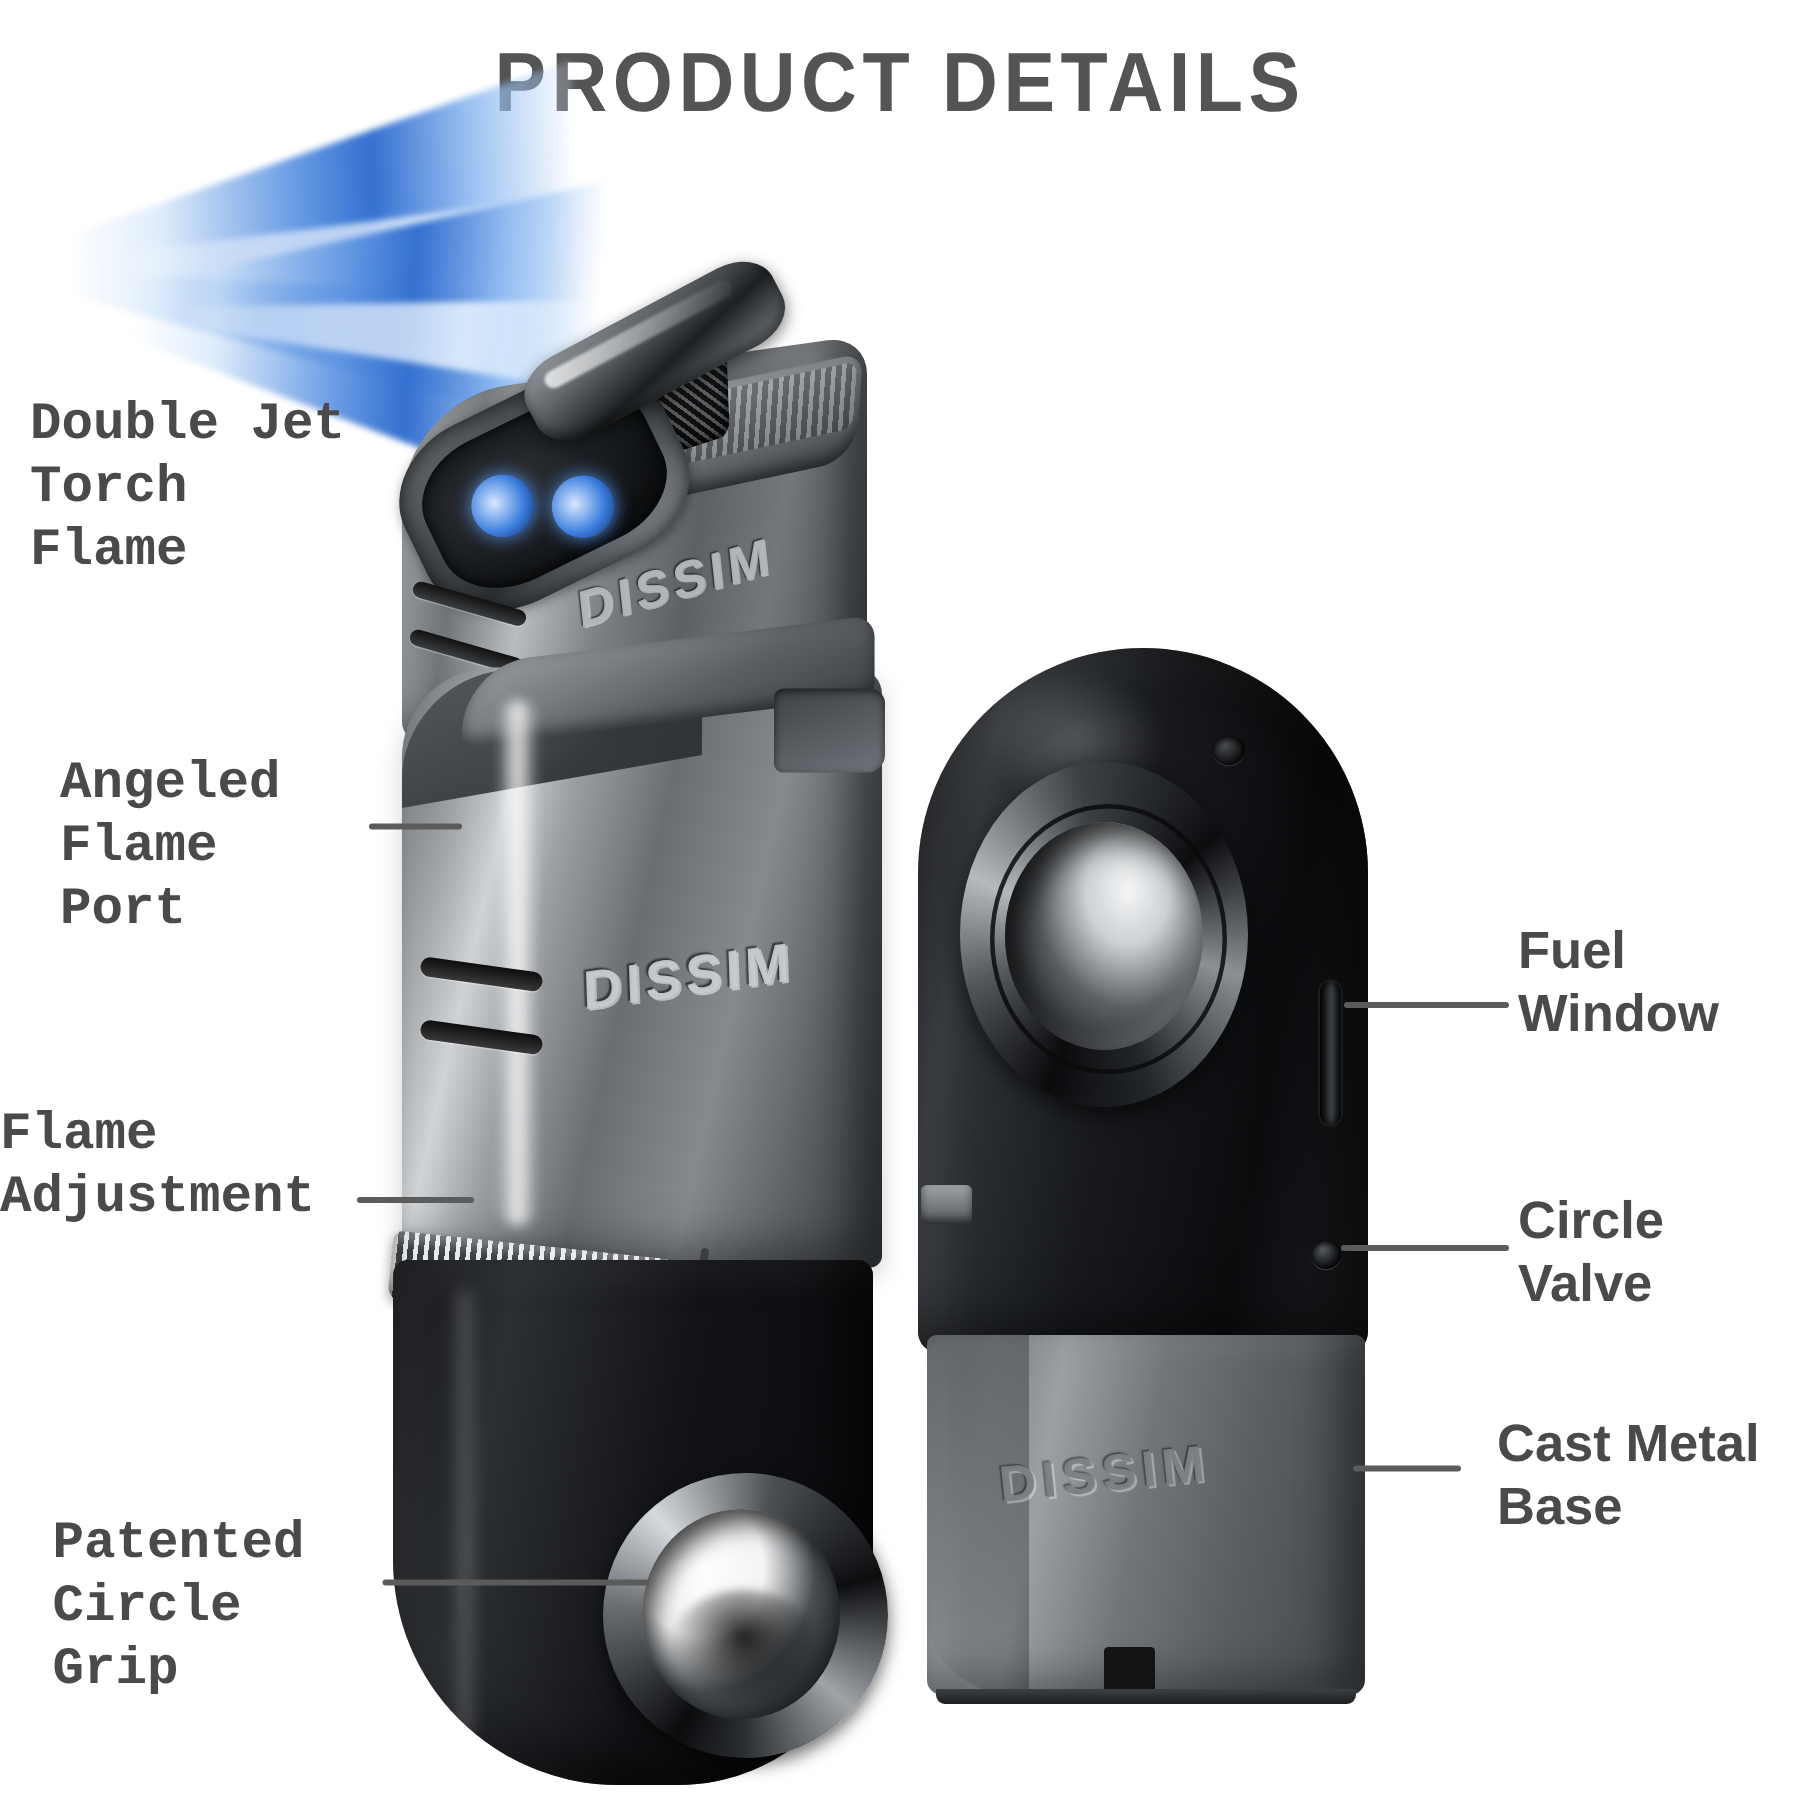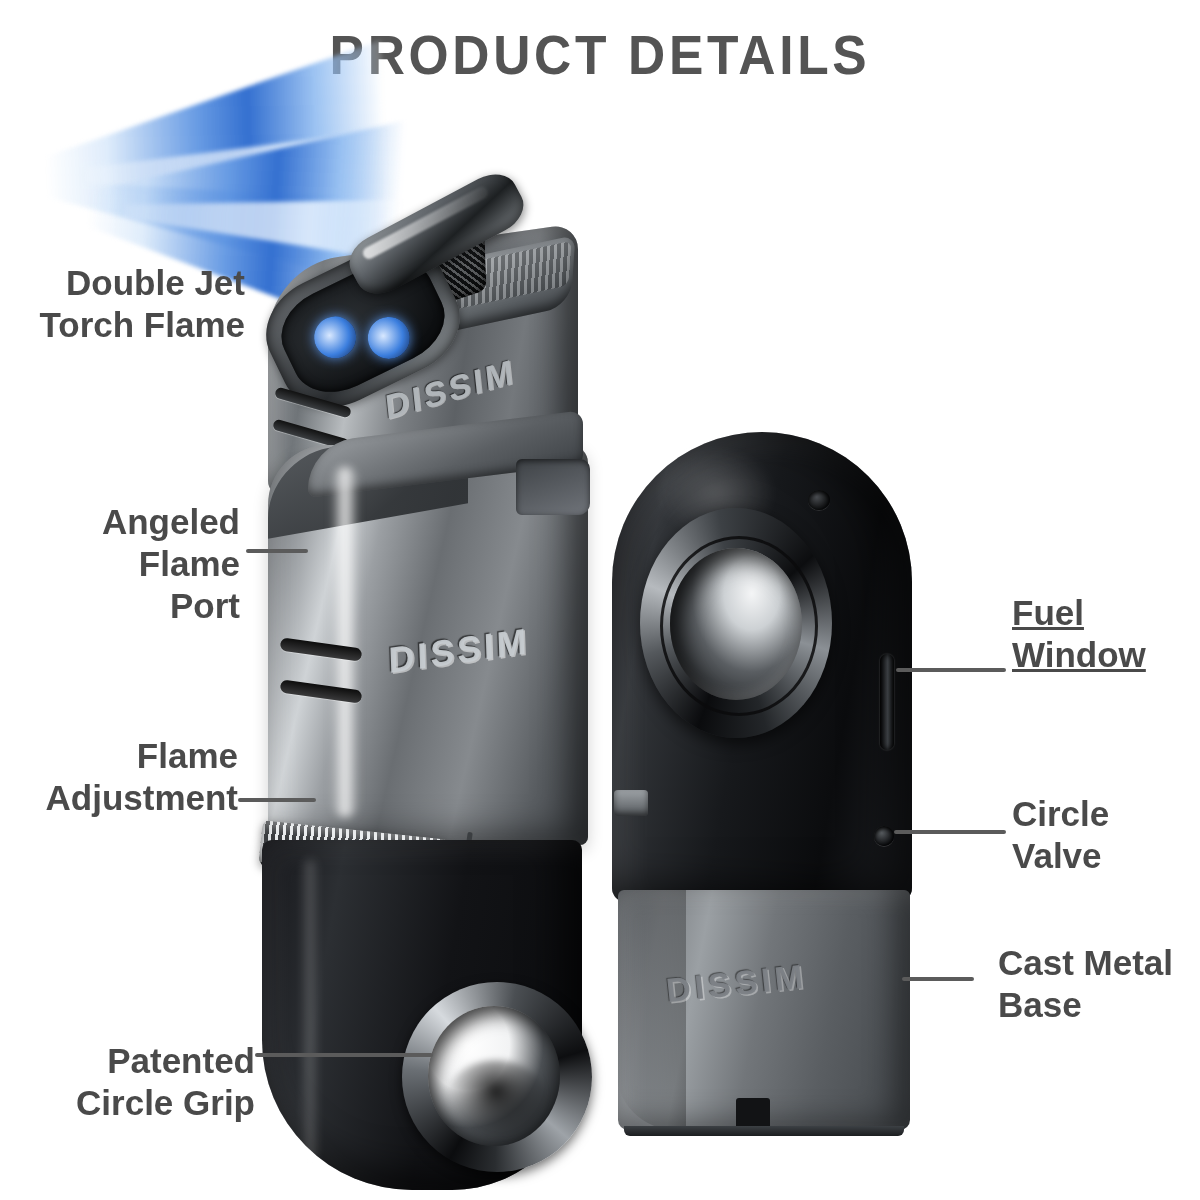--- a/index.html
+++ b/index.html
@@ -11,21 +11,21 @@
   #title{
     position:absolute;left:0;top:22px;width:1200px;text-align:center;
     font-size:56px;font-weight:bold;letter-spacing:4px;color:#545454;
     font-family:"Liberation Sans","DejaVu Sans",sans-serif;
     transform:scaleX(.92);transform-origin:50% 50%;
   }
 
   
   .callout{position:absolute;color:#4a4a4a;font-weight:bold;
            font-size:35px;line-height:1.20;white-space:pre-line;}
-  .callout.r{text-align:right;}
+  .callout.r{text-align:left;font-family:Liberation Mono, monospace;}
   .callout.l{text-align:left;}
 
   .leader{position:absolute;height:4px;background:#5b5b5b;border-radius:2px;}
 
   
   #lighter-left{position:absolute;left:250px;top:110px;width:390px;height:1075px;}
 
   
   .flame{position:absolute;transform-origin:100% 100%;
          filter:blur(2px);pointer-events:none;}
@@ -415,25 +415,25 @@
 
   <div class="callout r" style="left:40px;top:501px;width:200px;">Angeled
 Flame
 Port</div>
   <div class="leader" style="left:246px;top:549px;width:62px;"></div>
 
   <div class="callout r" style="left:0px;top:735px;width:238px;">Flame
 Adjustment</div>
   <div class="leader" style="left:238px;top:798px;width:78px;"></div>
 
-  <div class="callout r" style="left:35px;top:1040px;width:220px;">Patented
+  <div class="callout r" style="left:35px;top:1008px;width:220px;">Patented
 Circle Grip</div>
   <div class="leader" style="left:255px;top:1053px;width:178px;"></div>
 
-  <div class="callout l" style="left:1012px;top:592px;width:180px;text-decoration:underline;">Fuel
+  <div class="callout l" style="left:1012px;top:613px;width:180px;">Fuel
 Window</div>
   <div class="leader" style="left:896px;top:668px;width:110px;"></div>
 
   <div class="callout l" style="left:1012px;top:793px;width:180px;">Circle
 Valve</div>
   <div class="leader" style="left:894px;top:830px;width:112px;"></div>
 
   <div class="callout l" style="left:998px;top:942px;width:220px;">Cast Metal
 Base</div>
   <div class="leader" style="left:902px;top:977px;width:72px;"></div>

